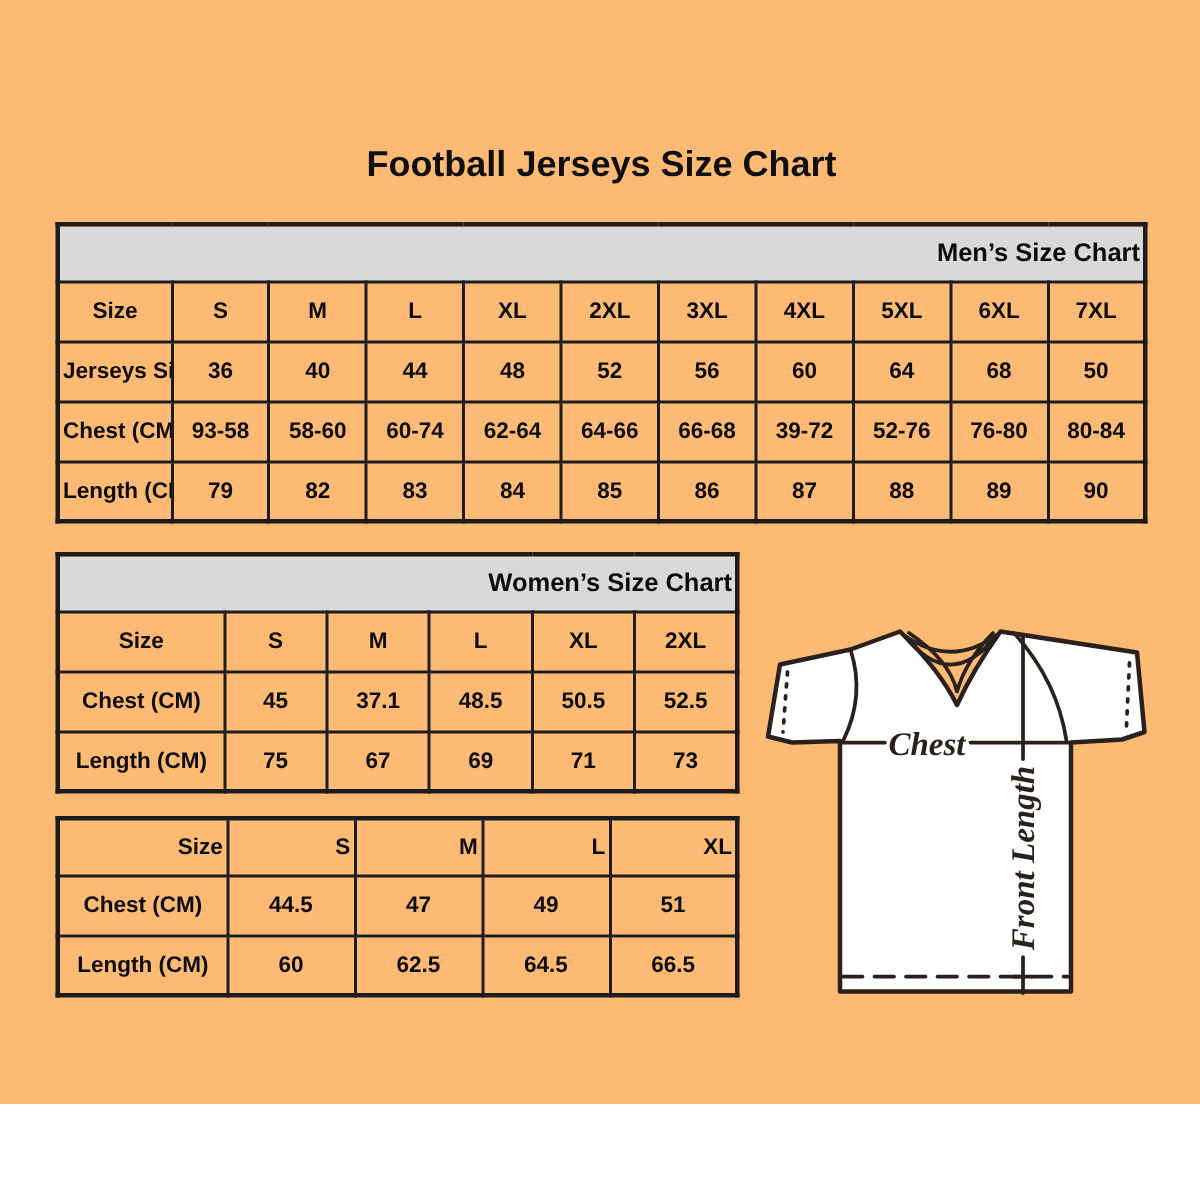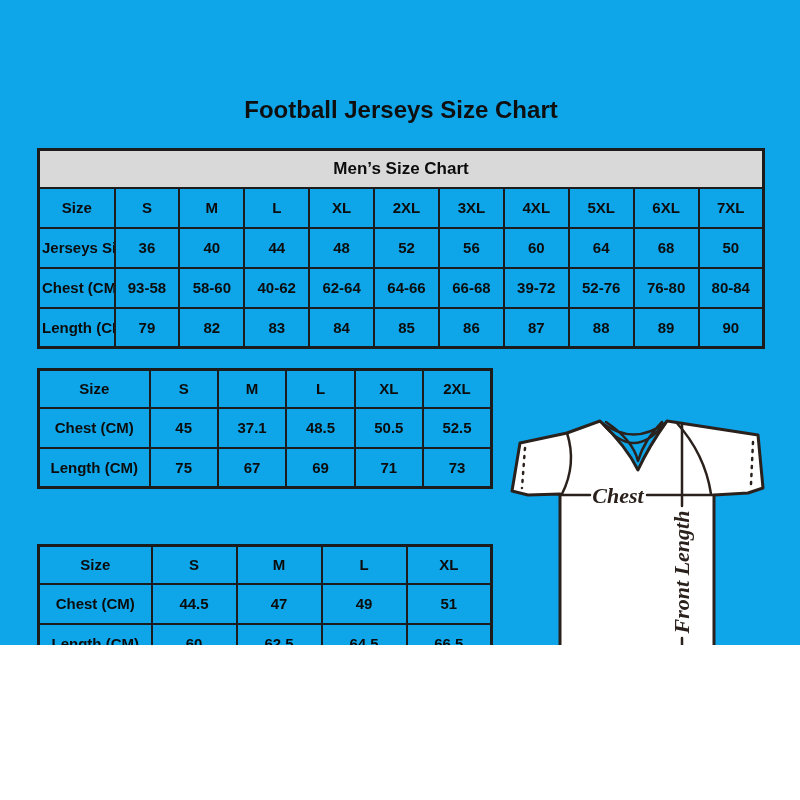--- a/index.html
+++ b/index.html
@@ -1,35 +1,35 @@
 <!DOCTYPE html>
 <html><head>
 <meta charset="utf-8">
 <style>
   * { margin:0; padding:0; box-sizing:border-box; }
   html,body { background:#ffffff; }
   body { width:800px; height:800px; font-family:"Liberation Sans", sans-serif; }
-  .page { position:relative; width:800px; height:645px; background:#0ea5e9; overflow:hidden; }
+  .page { position:relative; width:800px; height:736px; background:#fdba74; overflow:hidden; }
 
   .page-title {
     position:absolute; left:37px; top:96px; width:728px;
     text-align:center; font-size:24px; font-weight:bold; color:#0f0f0f;
   }
 
   .tbl { position:absolute; }
   .tbl table {
     border-collapse:collapse; table-layout:fixed; width:100%;
     border:3px solid #1c1c1c;
   }
   .tbl td {
     border:2px solid #1c1c1c; text-align:center; vertical-align:middle;
     font-weight:bold; font-size:15px; color:#0c0c0c; height:40px; padding:0 2px;
     overflow:hidden; white-space:nowrap;
   }
-  .tbl tr:first-child td { height:38px; }
+  .tbl tr:first-child td { height:38px;text-align:right; }
   .tbl td.ttl { background:#d9d9d9; font-size:17px; }
 
   #mens   { left:37px; top:148px; width:728px; }
   #womens { left:37px; top:368px; width:456px; }
   #youth  { left:37px; top:544px; width:456px; }
 
   .jersey { position:absolute; left:505px; top:406px; width:266px; height:264px; }
   .jersey svg text {
     font-family:"Liberation Serif", serif;
     font-weight:bold; font-style:italic; fill:#2a211c;
@@ -84,21 +84,21 @@
             <td>56</td>
             <td>60</td>
             <td>64</td>
             <td>68</td>
             <td>50</td>
           </tr>
           <tr>
             <td>Chest (CM)</td>
             <td>93-58</td>
             <td>58-60</td>
-            <td>40-62</td>
+            <td>60-74</td>
             <td>62-64</td>
             <td>64-66</td>
             <td>66-68</td>
             <td>39-72</td>
             <td>52-76</td>
             <td>76-80</td>
             <td>80-84</td>
           </tr>
           <tr>
             <td>Length (CM)</td>
@@ -121,20 +121,23 @@
       <table>
         <colgroup>
           <col style="width: 111px;">
           <col>
           <col>
           <col>
           <col>
           <col>
         </colgroup>
         <tbody>
+          <tr>
+            <td colspan="6" class="ttl">Women’s Size Chart</td>
+          </tr>
           <tr>
             <td>Size</td>
             <td>S</td>
             <td>M</td>
             <td>L</td>
             <td>XL</td>
             <td>2XL</td>
           </tr>
           <tr>
             <td>Chest (CM)</td>

